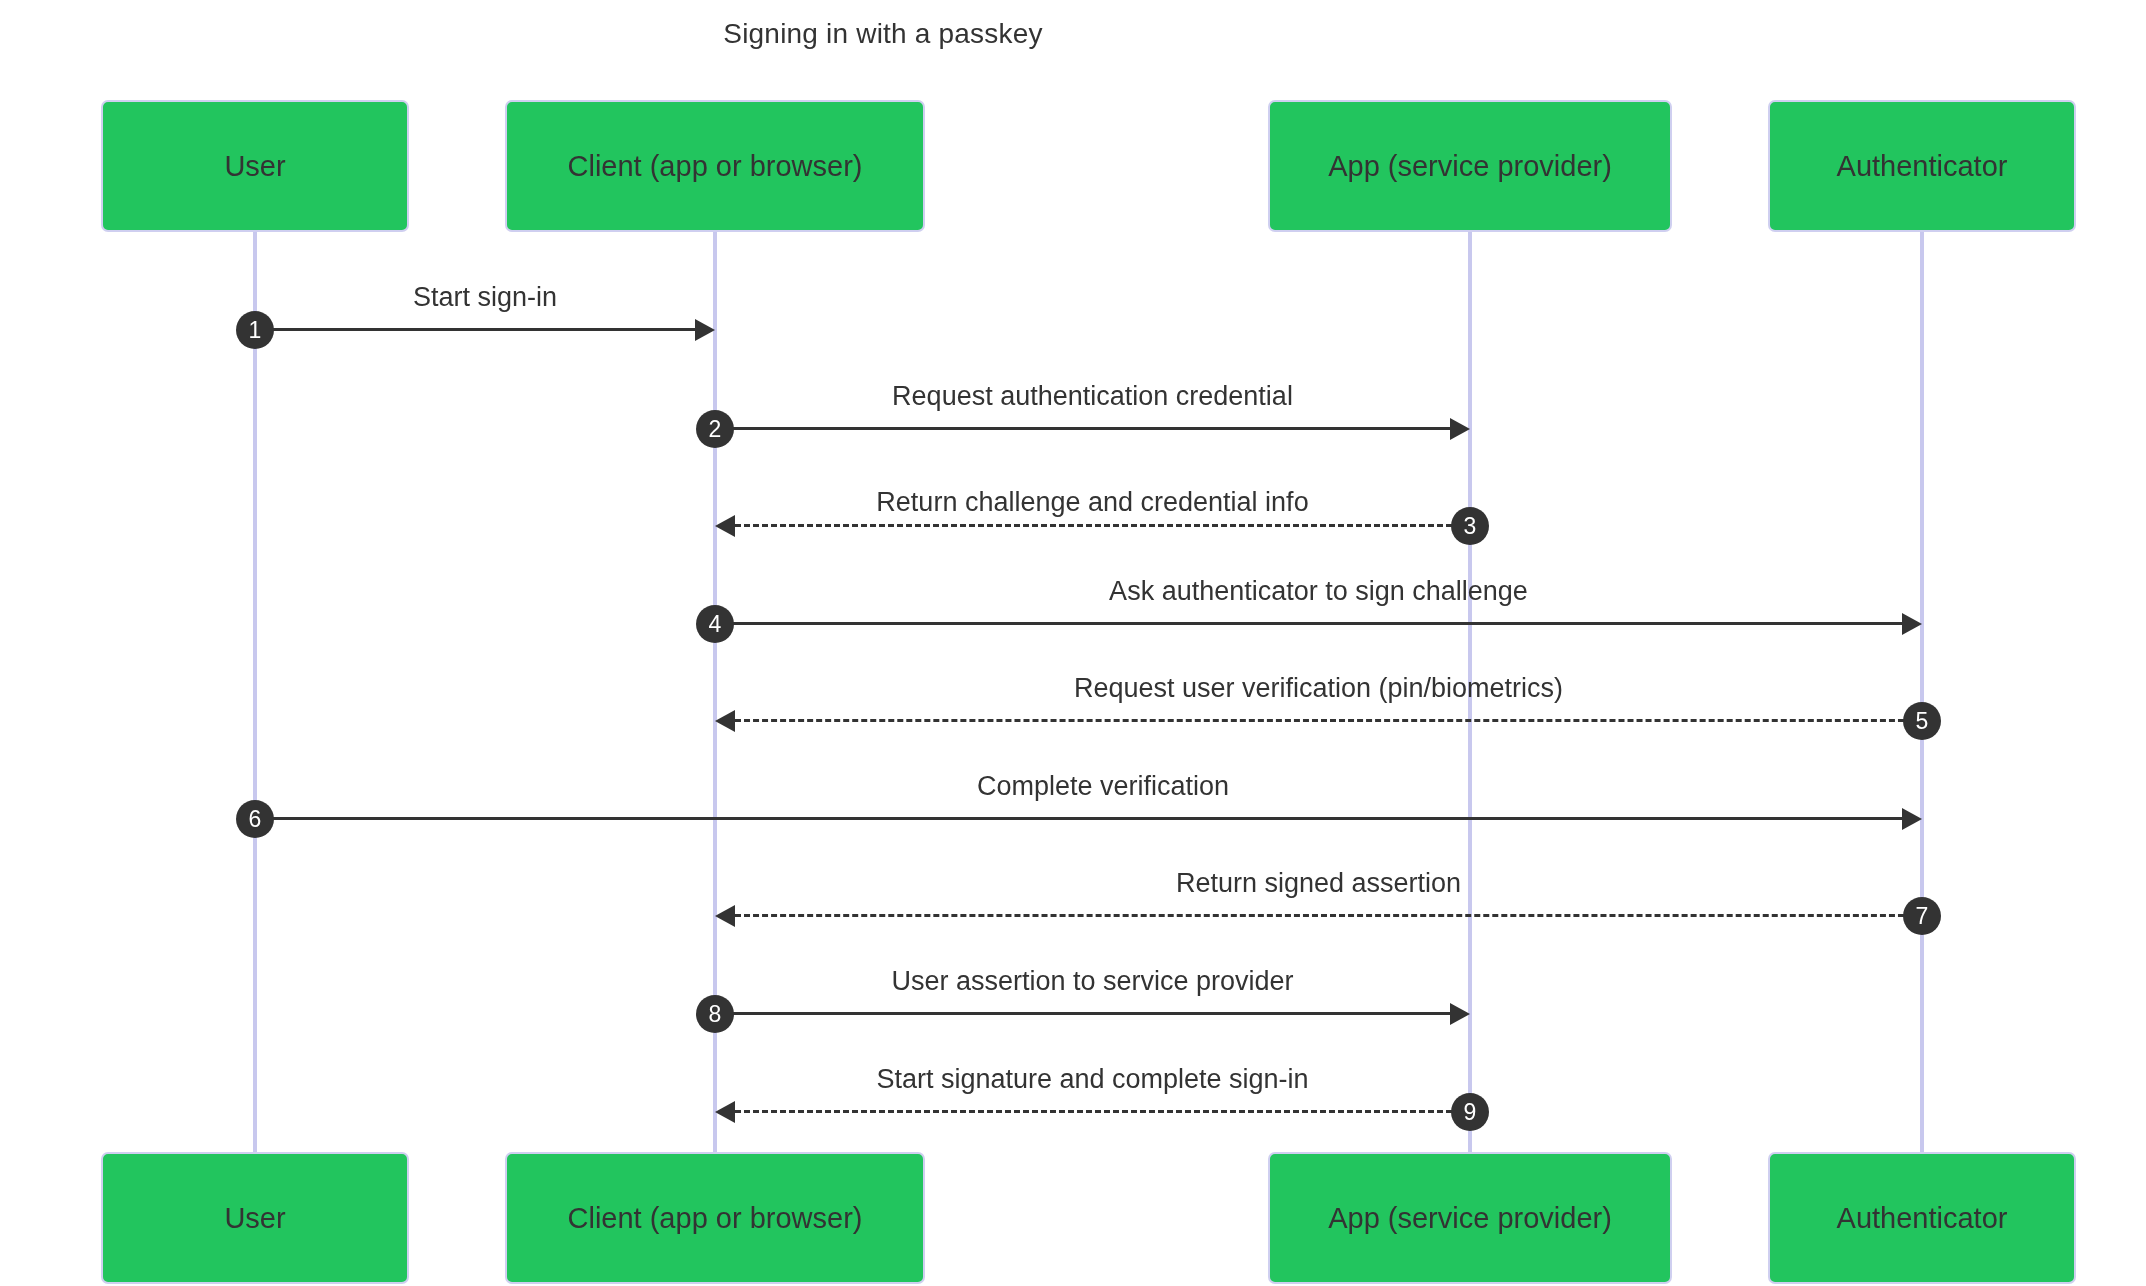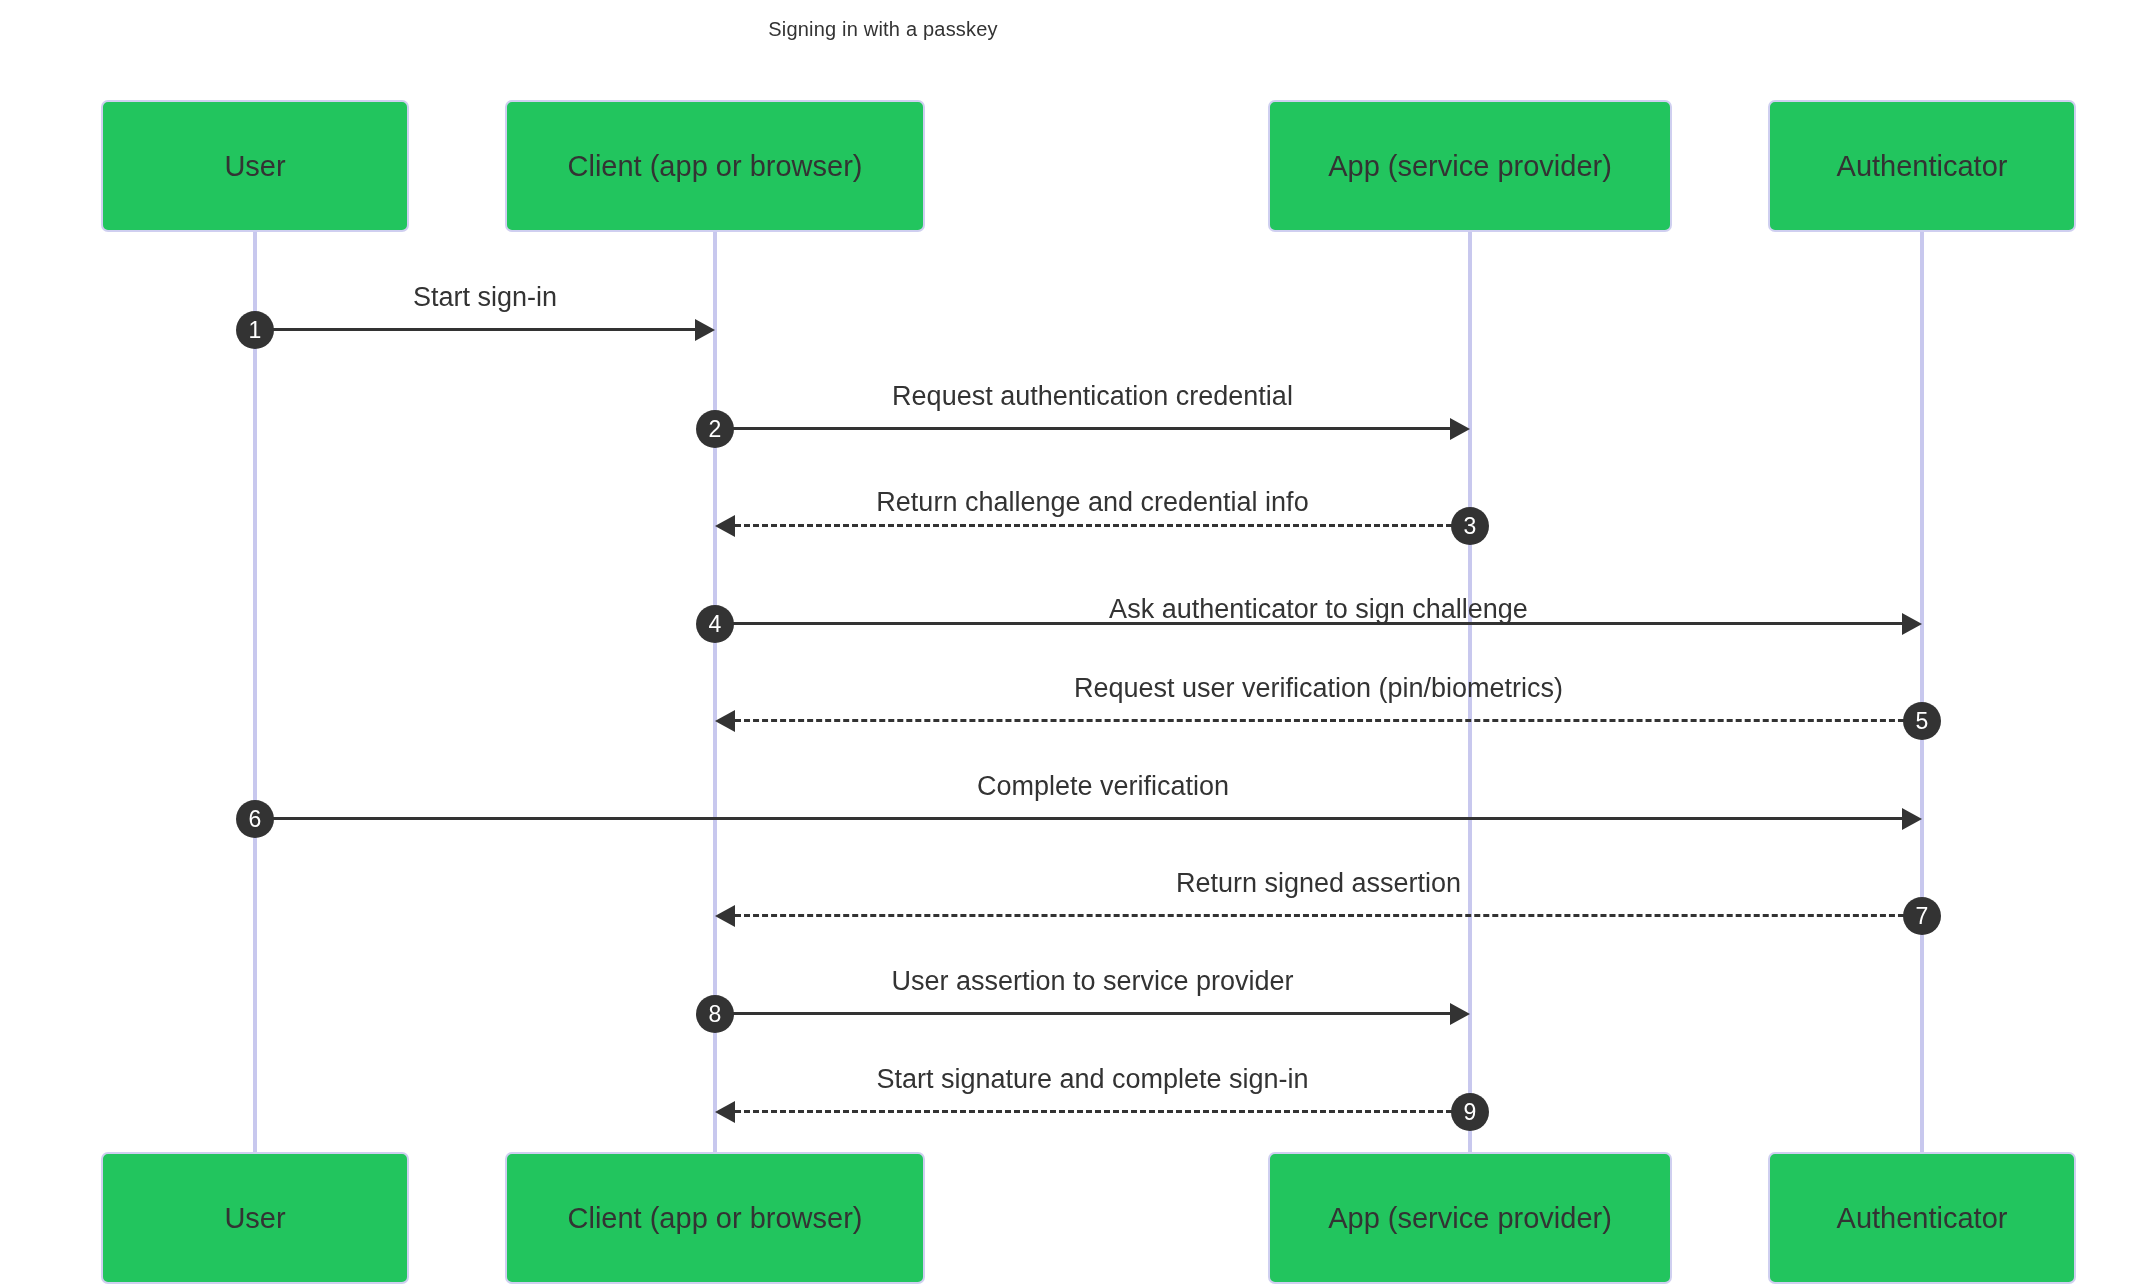--- a/index.html
+++ b/index.html
@@ -18,21 +18,21 @@
     position: relative;
     width: 2146px;
     height: 1286px;
   }
   #diagram-title {
     position: absolute;
     left: 0;
     top: 18px;
     width: 1766px;
     text-align: center;
-    font-size: 20px;
+    font-size: 28px;
     color: #333333;
     letter-spacing: 0.2px;
   }
   .participant-box {
     position: absolute;
     box-sizing: border-box;
     border: 2px solid #cfcff0;
     border-radius: 7px;
     background: #22c55e;
     display: flex;
@@ -138,21 +138,21 @@
       <div class="msg-line" style="left: 715px; width: 735px; top: 427px;"></div>
       <div class="arrow-head right" style="top: 418px; left: 1450px;"></div>
       <div class="msg-label" style="left: 1092.5px; top: 381px;">Request authentication credential</div>
       <div class="seq-badge" style="left: 715px; top: 429px;">2</div>
       <div class="msg-line dashed" style="left: 735px; width: 735px; top: 524px;"></div>
       <div class="arrow-head left" style="top: 515px; left: 715px;"></div>
       <div class="msg-label" style="left: 1092.5px; top: 487px;">Return challenge and credential info</div>
       <div class="seq-badge" style="left: 1470px; top: 526px;">3</div>
       <div class="msg-line" style="left: 715px; width: 1187px; top: 622px;"></div>
       <div class="arrow-head right" style="top: 613px; left: 1902px;"></div>
-      <div class="msg-label" style="left: 1318.5px; top: 594px;">Ask authenticator to sign challenge</div>
+      <div class="msg-label" style="left: 1318.5px; top: 576px;">Ask authenticator to sign challenge</div>
       <div class="seq-badge" style="left: 715px; top: 624px;">4</div>
       <div class="msg-line dashed" style="left: 735px; width: 1187px; top: 719px;"></div>
       <div class="arrow-head left" style="top: 710px; left: 715px;"></div>
       <div class="msg-label" style="left: 1318.5px; top: 673px;">Request user verification (pin/biometrics)</div>
       <div class="seq-badge" style="left: 1922px; top: 721px;">5</div>
       <div class="msg-line" style="left: 255px; width: 1647px; top: 817px;"></div>
       <div class="arrow-head right" style="top: 808px; left: 1902px;"></div>
       <div class="msg-label" style="left: 1103px; top: 771px;">Complete verification</div>
       <div class="seq-badge" style="left: 255px; top: 819px;">6</div>
       <div class="msg-line dashed" style="left: 735px; width: 1187px; top: 914px;"></div>

